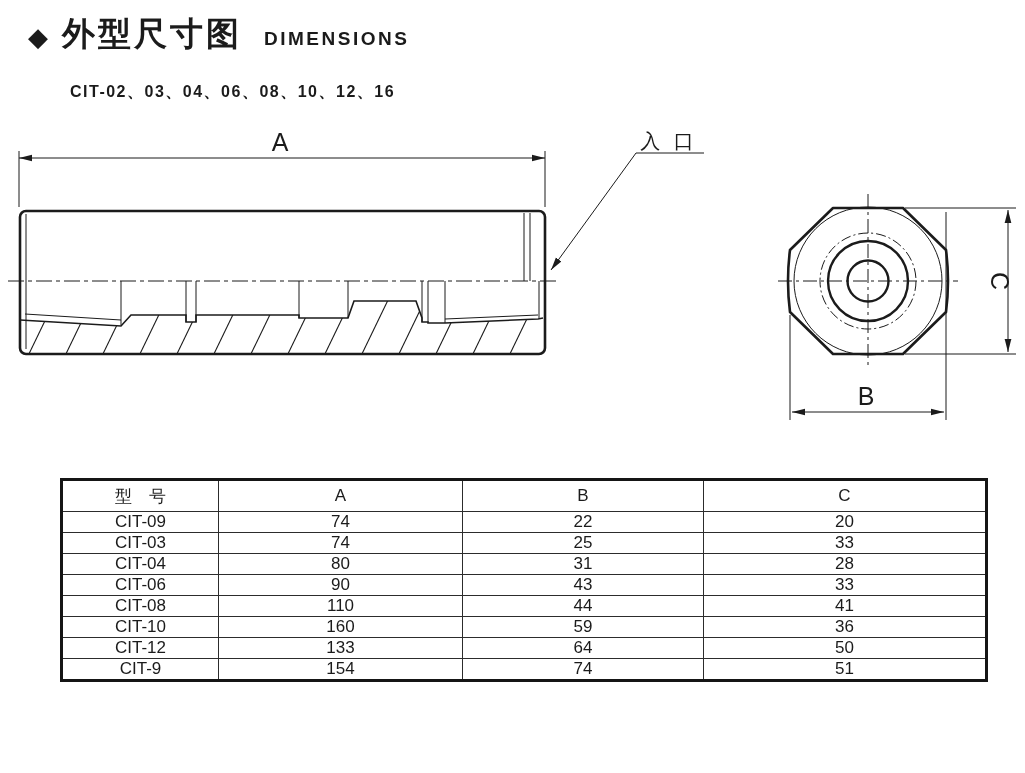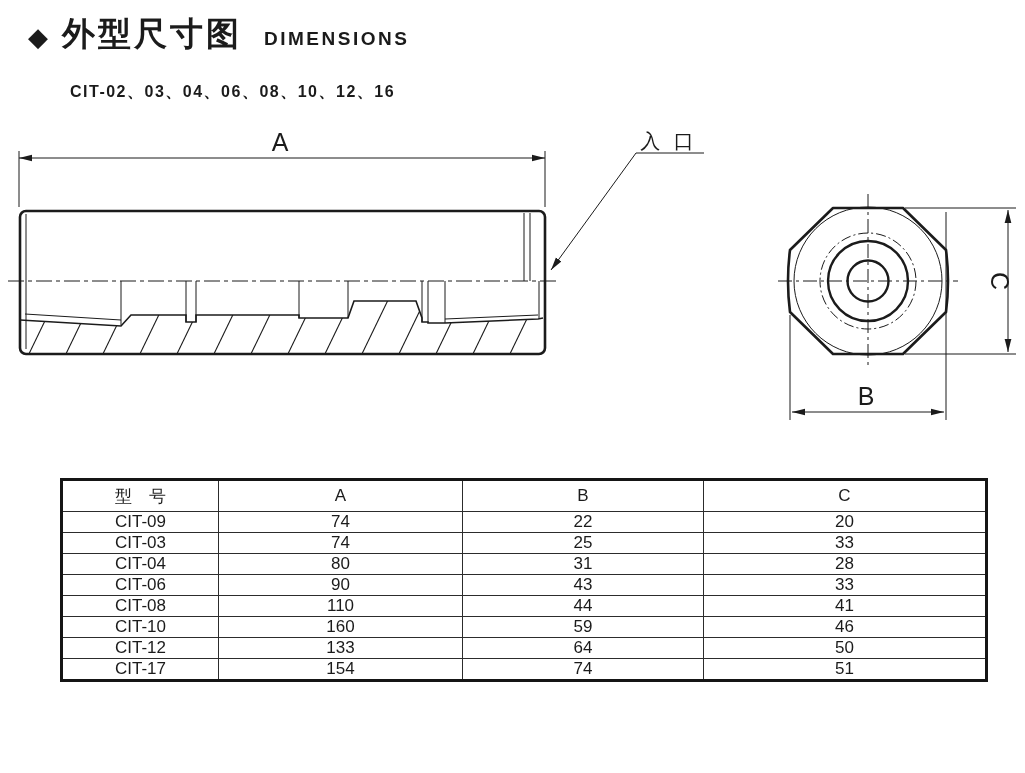--- a/index.html
+++ b/index.html
@@ -183,30 +183,30 @@
       <tr>
         <td>CIT-08</td>
         <td>110</td>
         <td>44</td>
         <td>41</td>
       </tr>
       <tr>
         <td>CIT-10</td>
         <td>160</td>
         <td>59</td>
-        <td>46</td>
+        <td>36</td>
       </tr>
       <tr>
         <td>CIT-12</td>
         <td>133</td>
         <td>64</td>
         <td>50</td>
       </tr>
       <tr>
-        <td>CIT-17</td>
+        <td>CIT-9</td>
         <td>154</td>
         <td>74</td>
         <td>51</td>
       </tr>
     </tbody>
       </table>
   </div>
 
 </div>
 

